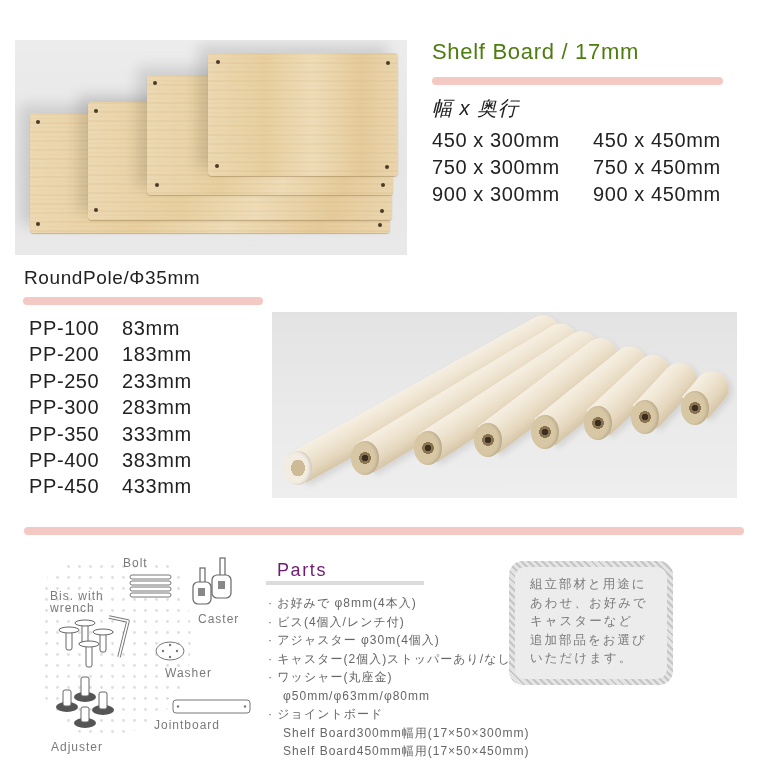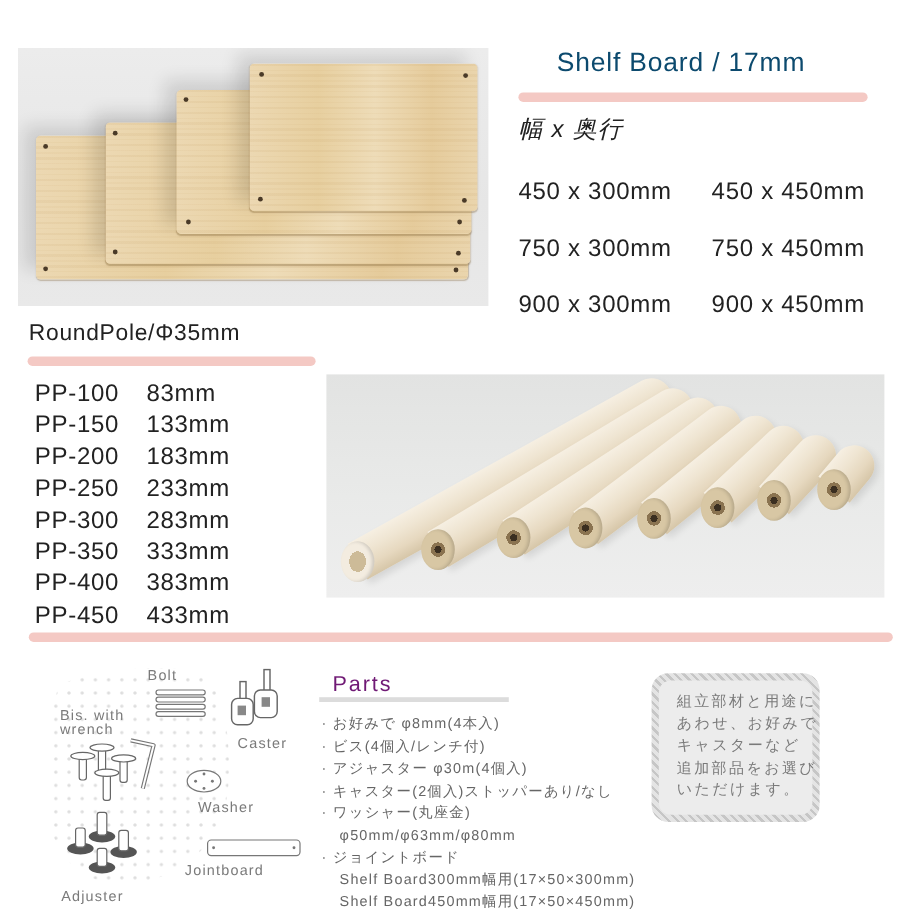--- a/index.html
+++ b/index.html
@@ -14,36 +14,36 @@
     box-shadow:-10px -8px 14px rgba(0,0,0,.12), 0 1px 1px rgba(120,90,40,.35);}
   .hole{position:absolute;width:4px;height:4px;border-radius:50%;background:#4a3a28;}
   
   .photo-pole{left:272px;top:312px;width:465px;height:186px;background:linear-gradient(180deg,#e2e3e2 0%,#e9eae9 55%,#eeeeee 100%);overflow:hidden;}
   .pole{position:absolute;height:34px;transform-origin:0 50%;border-radius:0 17px 17px 0;
     background:linear-gradient(180deg,#f6efe2 0%,#efe5d2 35%,#e6d8bf 70%,#d6c6a8 100%);
     box-shadow:0 4px 6px rgba(0,0,0,.10);}
   .pole-end{position:absolute;width:28px;height:34px;border-radius:50%;background:radial-gradient(circle,#3a2e20 0 3px,#8a7350 3px 6px,#d8c7a4 6px 100%);transform:translate(-14px,-17px);box-shadow:inset -2px 0 3px rgba(0,0,0,.15);}
   
   .bar-pink{background:#f4c9c4;border-radius:4px;height:8px;}
-  .shelf-title{left:432px;top:39px;font-size:22px;line-height:26px;letter-spacing:.7px;color:#0c4a6e;margin-left:32px;}
+  .shelf-title{left:432px;top:39px;font-size:22px;line-height:26px;letter-spacing:.7px;color:#4d7c0f;}
   .shelf-sub{left:432px;top:96px;font-size:20px;line-height:24px;letter-spacing:1px;color:#222;font-style:italic;}
   .sizes{left:432px;top:128px;}
-  .size-row{height:27px;display:flex;font-size:20px;line-height:24px;letter-spacing:.6px;color:#222;margin-top:20px;}
+  .size-row{height:27px;display:flex;font-size:20px;line-height:24px;letter-spacing:.6px;color:#222;}
   .size-row span{display:inline-block;width:161px;white-space:nowrap;}
   .pole-title{left:24px;top:267px;font-size:19px;line-height:22px;letter-spacing:.6px;color:#222;}
   .pp-list{left:29px;top:316px;}
   .pp-row{height:26.4px;display:flex;font-size:20px;line-height:24px;letter-spacing:.6px;color:#222;white-space:nowrap;}
   .pp-code{width:93px;display:inline-block;}
   
   .parts-title{left:277px;top:562px;font-size:18px;line-height:16px;letter-spacing:1.6px;color:#701a75;}
   .parts-bar{left:266px;top:581px;width:158px;height:4px;background:#dcdcdc;}
   .parts-list{left:268px;top:594px;font-size:12px;line-height:18.5px;letter-spacing:1px;color:#666;white-space:nowrap;}
   .parts-sub{padding-left:15px;}
-  .note-box{left:509px;top:561px;width:140px;height:124px;border-radius:14px;
-    background:repeating-linear-gradient(45deg,#c6c6c6 0 2px,#e4e4e4 2px 5px);margin-left:34px;}
+  .note-box{left:509px;top:561px;width:164px;height:124px;border-radius:14px;
+    background:repeating-linear-gradient(45deg,#c6c6c6 0 2px,#e4e4e4 2px 5px);}
   .note-inner{position:absolute;left:6px;top:6px;right:6px;bottom:6px;border-radius:10px;background:#ececec;}
   .note-text{position:absolute;left:21px;top:14px;font-size:12.5px;line-height:18.6px;letter-spacing:2px;color:#7a7a7a;white-space:nowrap;}
   .illus{left:30px;top:550px;width:240px;height:210px;}
   .illus text{font-family:"Liberation Sans",sans-serif;font-size:12px;fill:#7a7a7a;letter-spacing:1px;}
 </style>
 </head>
 <body>
 
 <div class="abs photo-shelf">
   <div class="board" style="left:15px;top:73px;width:360px;height:120px;">
@@ -86,24 +86,20 @@
       <span>900 x 450mm</span>
     </div>
 </div>
 
 <div class="abs pole-title">RoundPole/Φ35mm</div>
 <div class="abs bar-pink" style="left:23px;top:297px;width:240px;"></div>
 <div class="abs pp-list">
   <div class="pp-row">
       <span class="pp-code">PP-100</span>
       <span>83mm</span>
-    </div>
-  <div class="pp-row">
-      <span class="pp-code">PP-150</span>
-      <span>133mm</span>
     </div>
   <div class="pp-row">
       <span class="pp-code">PP-200</span>
       <span>183mm</span>
     </div>
   <div class="pp-row">
       <span class="pp-code">PP-250</span>
       <span>233mm</span>
     </div>
   <div class="pp-row">

